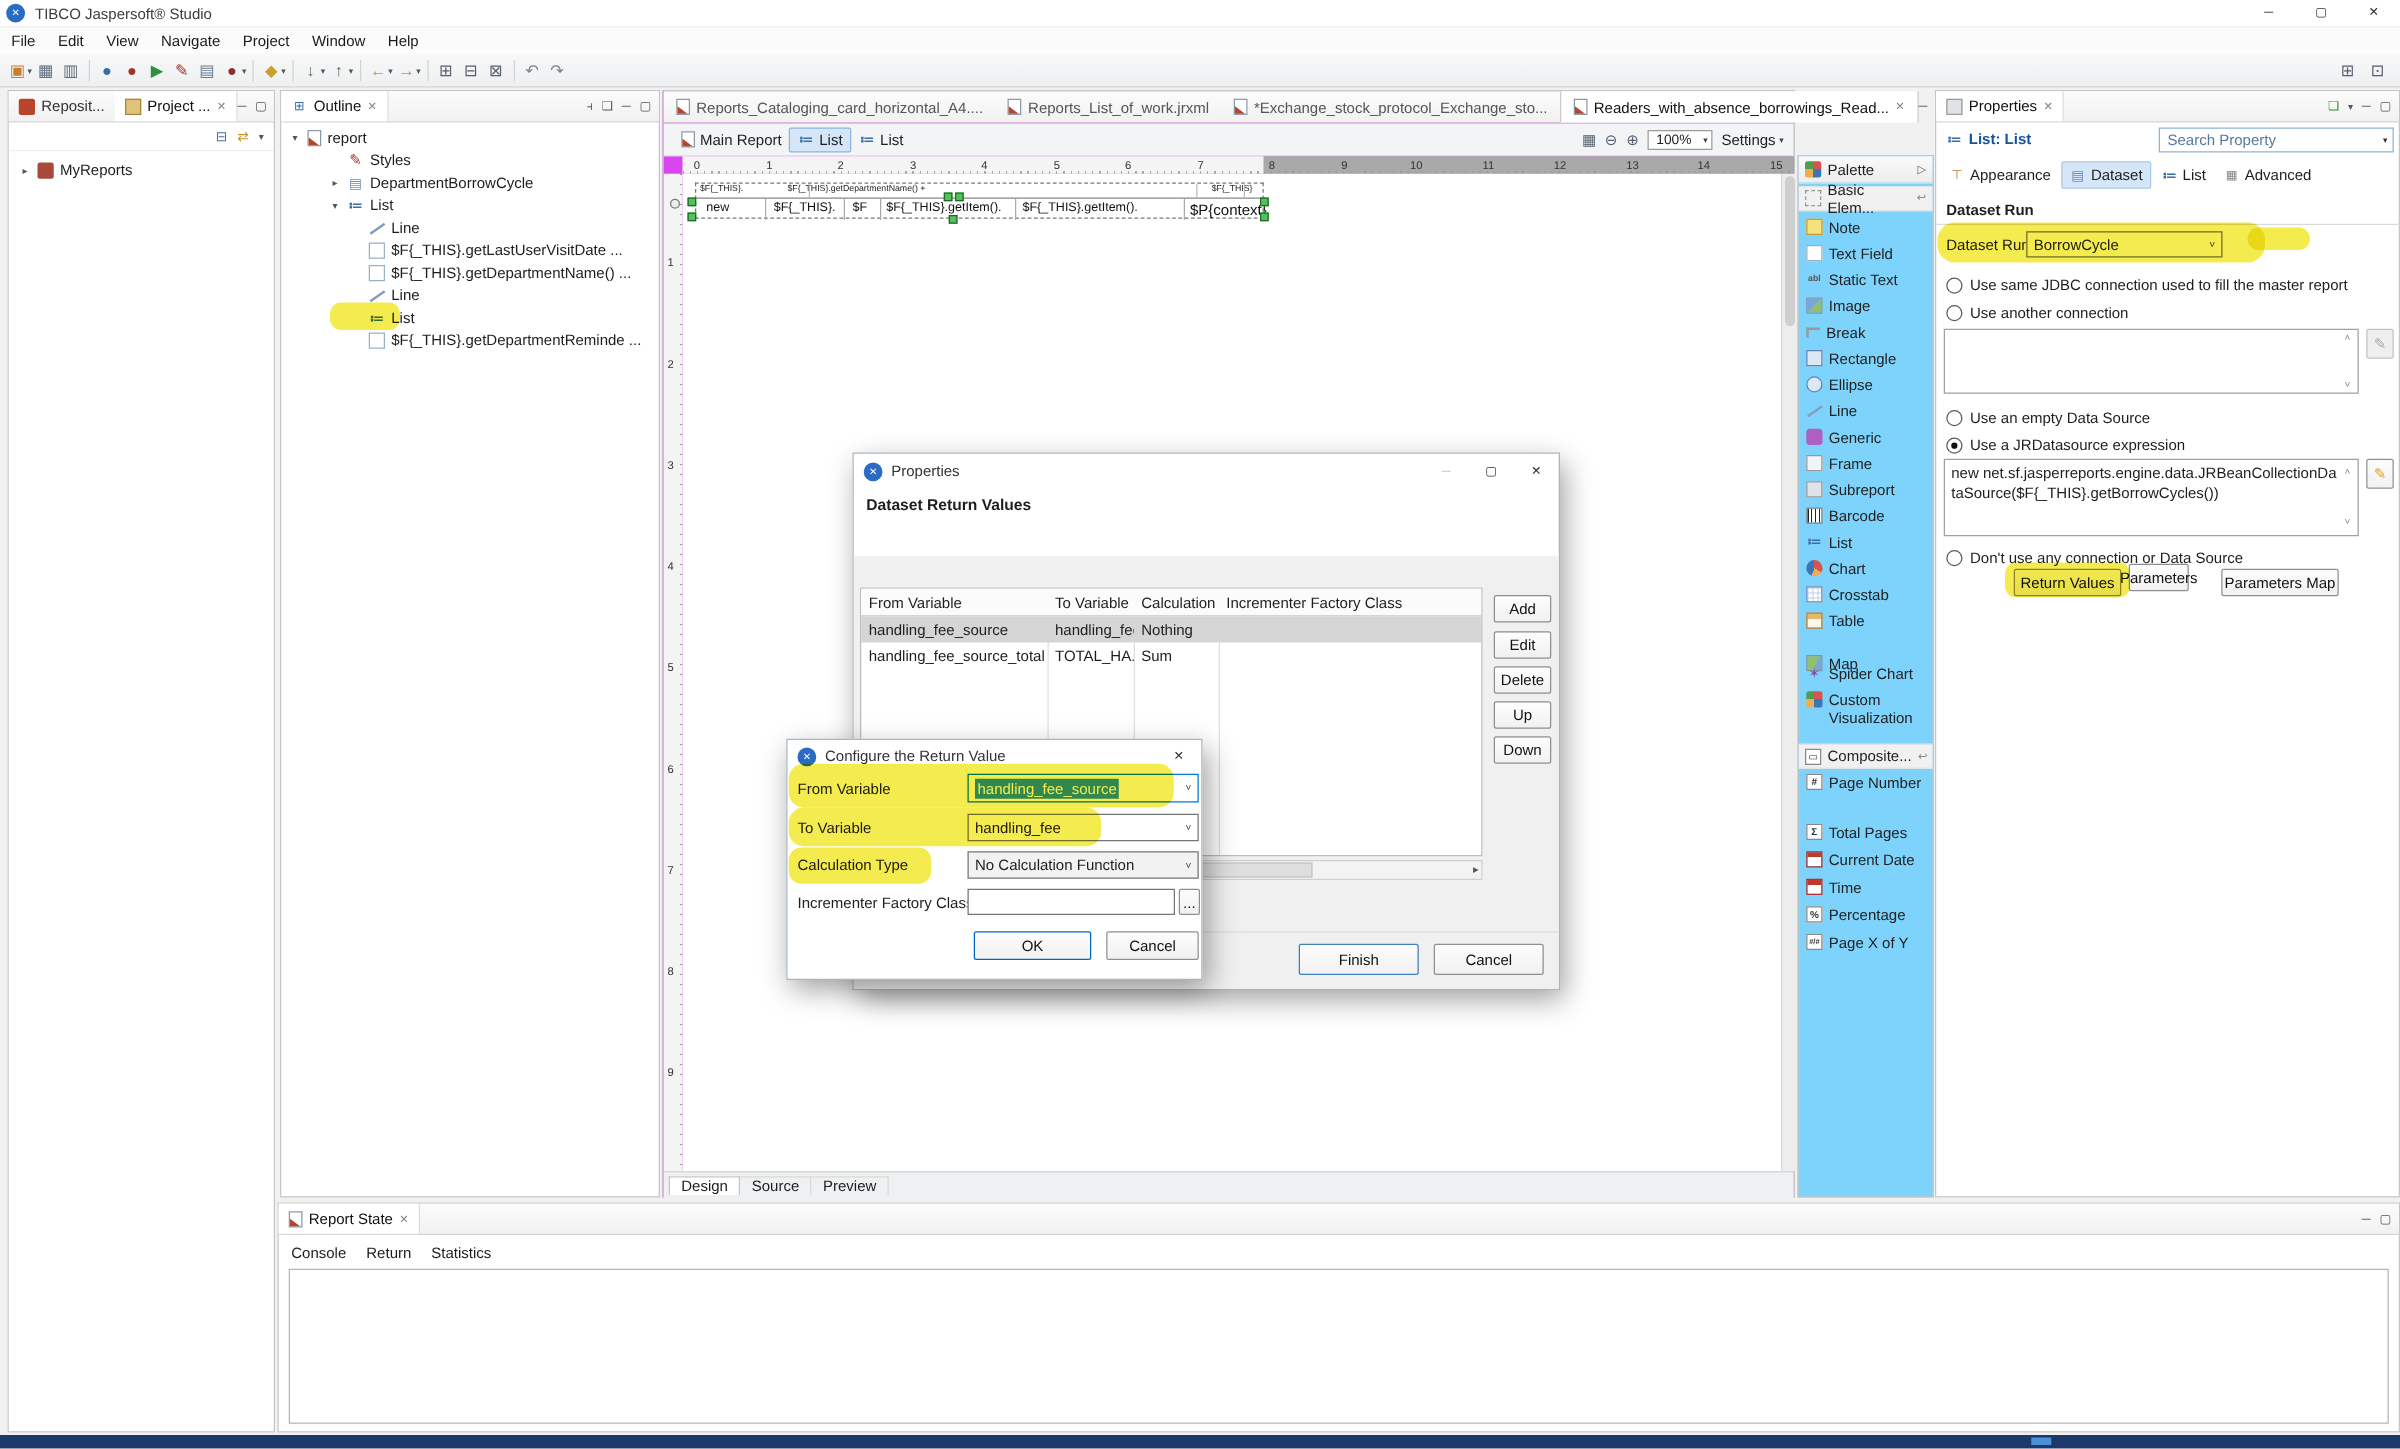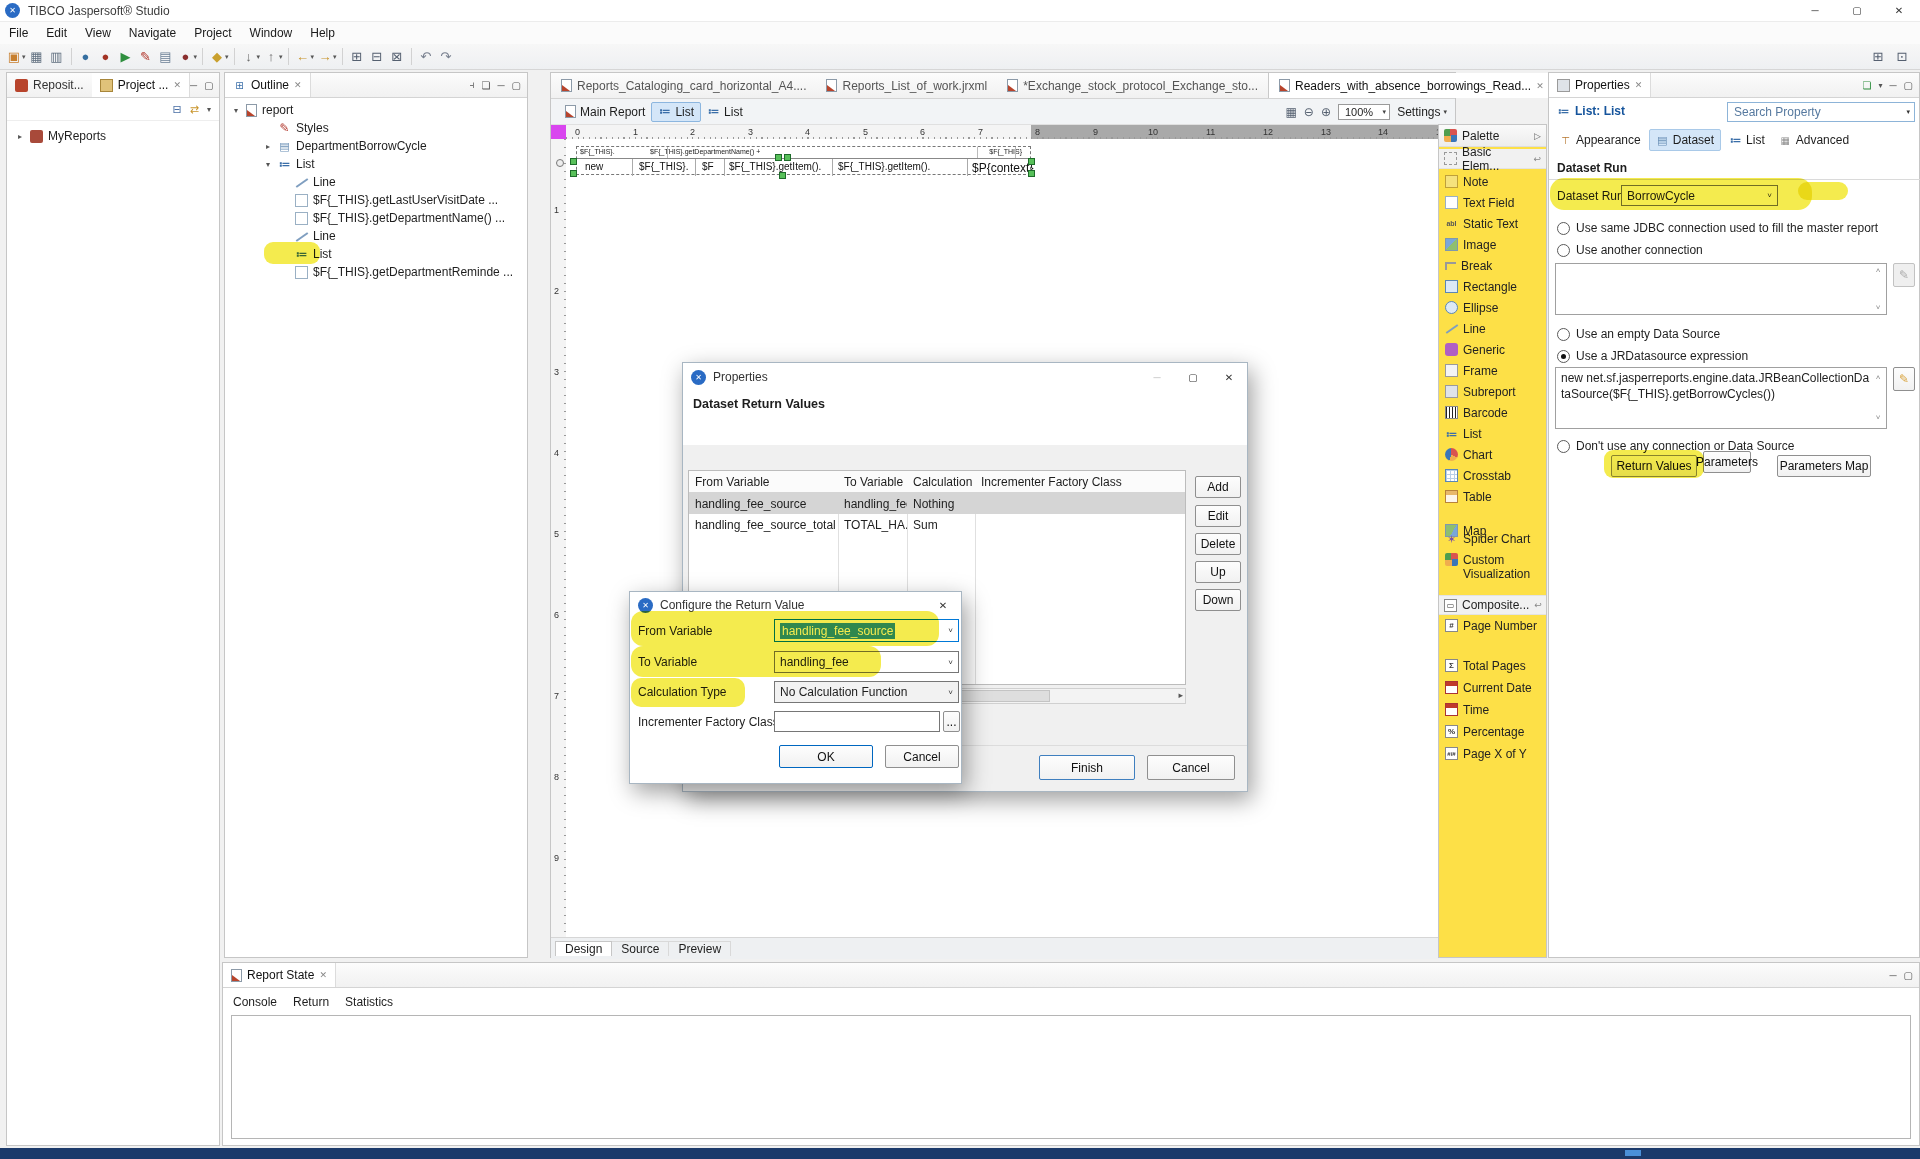--- a/index.html
+++ b/index.html
@@ -229,21 +229,21 @@
     <div class="tree-row" style="left:70px;top:174px">
       <span class="ic ic-list">≔</span>
       <span>List</span>
     </div>
     <div class="tree-row" style="left:70px;top:192px">
       <span class="ic ic-tf"></span>
       <span>$F{_THIS}.getDepartmentReminde ...</span>
     </div>
   </div>
 
-  <div class="view" style="left:550px;top:72px;width:906px;height:886px;background:#d946ef">
+  <div class="view" style="left:530px;top:72px;width:906px;height:886px;background:#d946ef">
     <div class="vtabs" style="height:26px">
       <div class="etab">
         <span class="ic-report"></span>
         <span>Reports_Cataloging_card_horizontal_A4....</span>
       </div>
       <div class="etab">
         <span class="ic-report"></span>
         <span>Reports_List_of_work.jrxml</span>
       </div>
       <div class="etab">
@@ -353,21 +353,21 @@
     <div class="hd" style="left:233px;top:81px"></div>
     <div class="hd" style="left:228px;top:99px"></div>
 
     <div style="position:absolute;left:0;top:864px;width:100%;height:22px;background:#eef0f2;border-top:1px solid #d6d6d6;display:flex;align-items:center;padding-left:4px">
       <div style="display:flex;align-items:center;padding:0 9px;background:#fff;border:1px solid #c6c6c6;border-bottom:none">Design</div>
       <div style="display:flex;align-items:center;padding:0 9px;border:1px solid #d9d9d9;border-left:none;border-bottom:none">Source</div>
       <div style="display:flex;align-items:center;padding:0 9px;border:1px solid #d9d9d9;border-left:none;border-bottom:none">Preview</div>
     </div>
   </div>
 
-  <div class="view" style="left:1438px;top:124px;width:109px;height:834px;background:#fde047">
+  <div class="view" style="left:1438px;top:124px;width:109px;height:834px;background:#7dd3fc">
     <div style="height:22px;display:flex;align-items:center;gap:5px;padding:0 5px;background:linear-gradient(#fafafa,#ededed);border-bottom:1px solid #ddd">
       <span class="ic ic-custom"></span>
       <span>Palette</span>
       <span style="margin-left:auto;font-size:9px;color:#666">▷</span>
     </div>
     <div style="position:absolute;left:0;top:24px;width:100%;height:20px;display:flex;align-items:center;gap:5px;padding:0 5px;background:#f1f1f1;border-bottom:1px solid #e3e3e3">
       <span class="ic" style="border:1px dashed #999"></span>
       <span>Basic Elem...</span>
       <span style="margin-left:auto;font-size:9px;color:#888">↩</span>
     </div>

